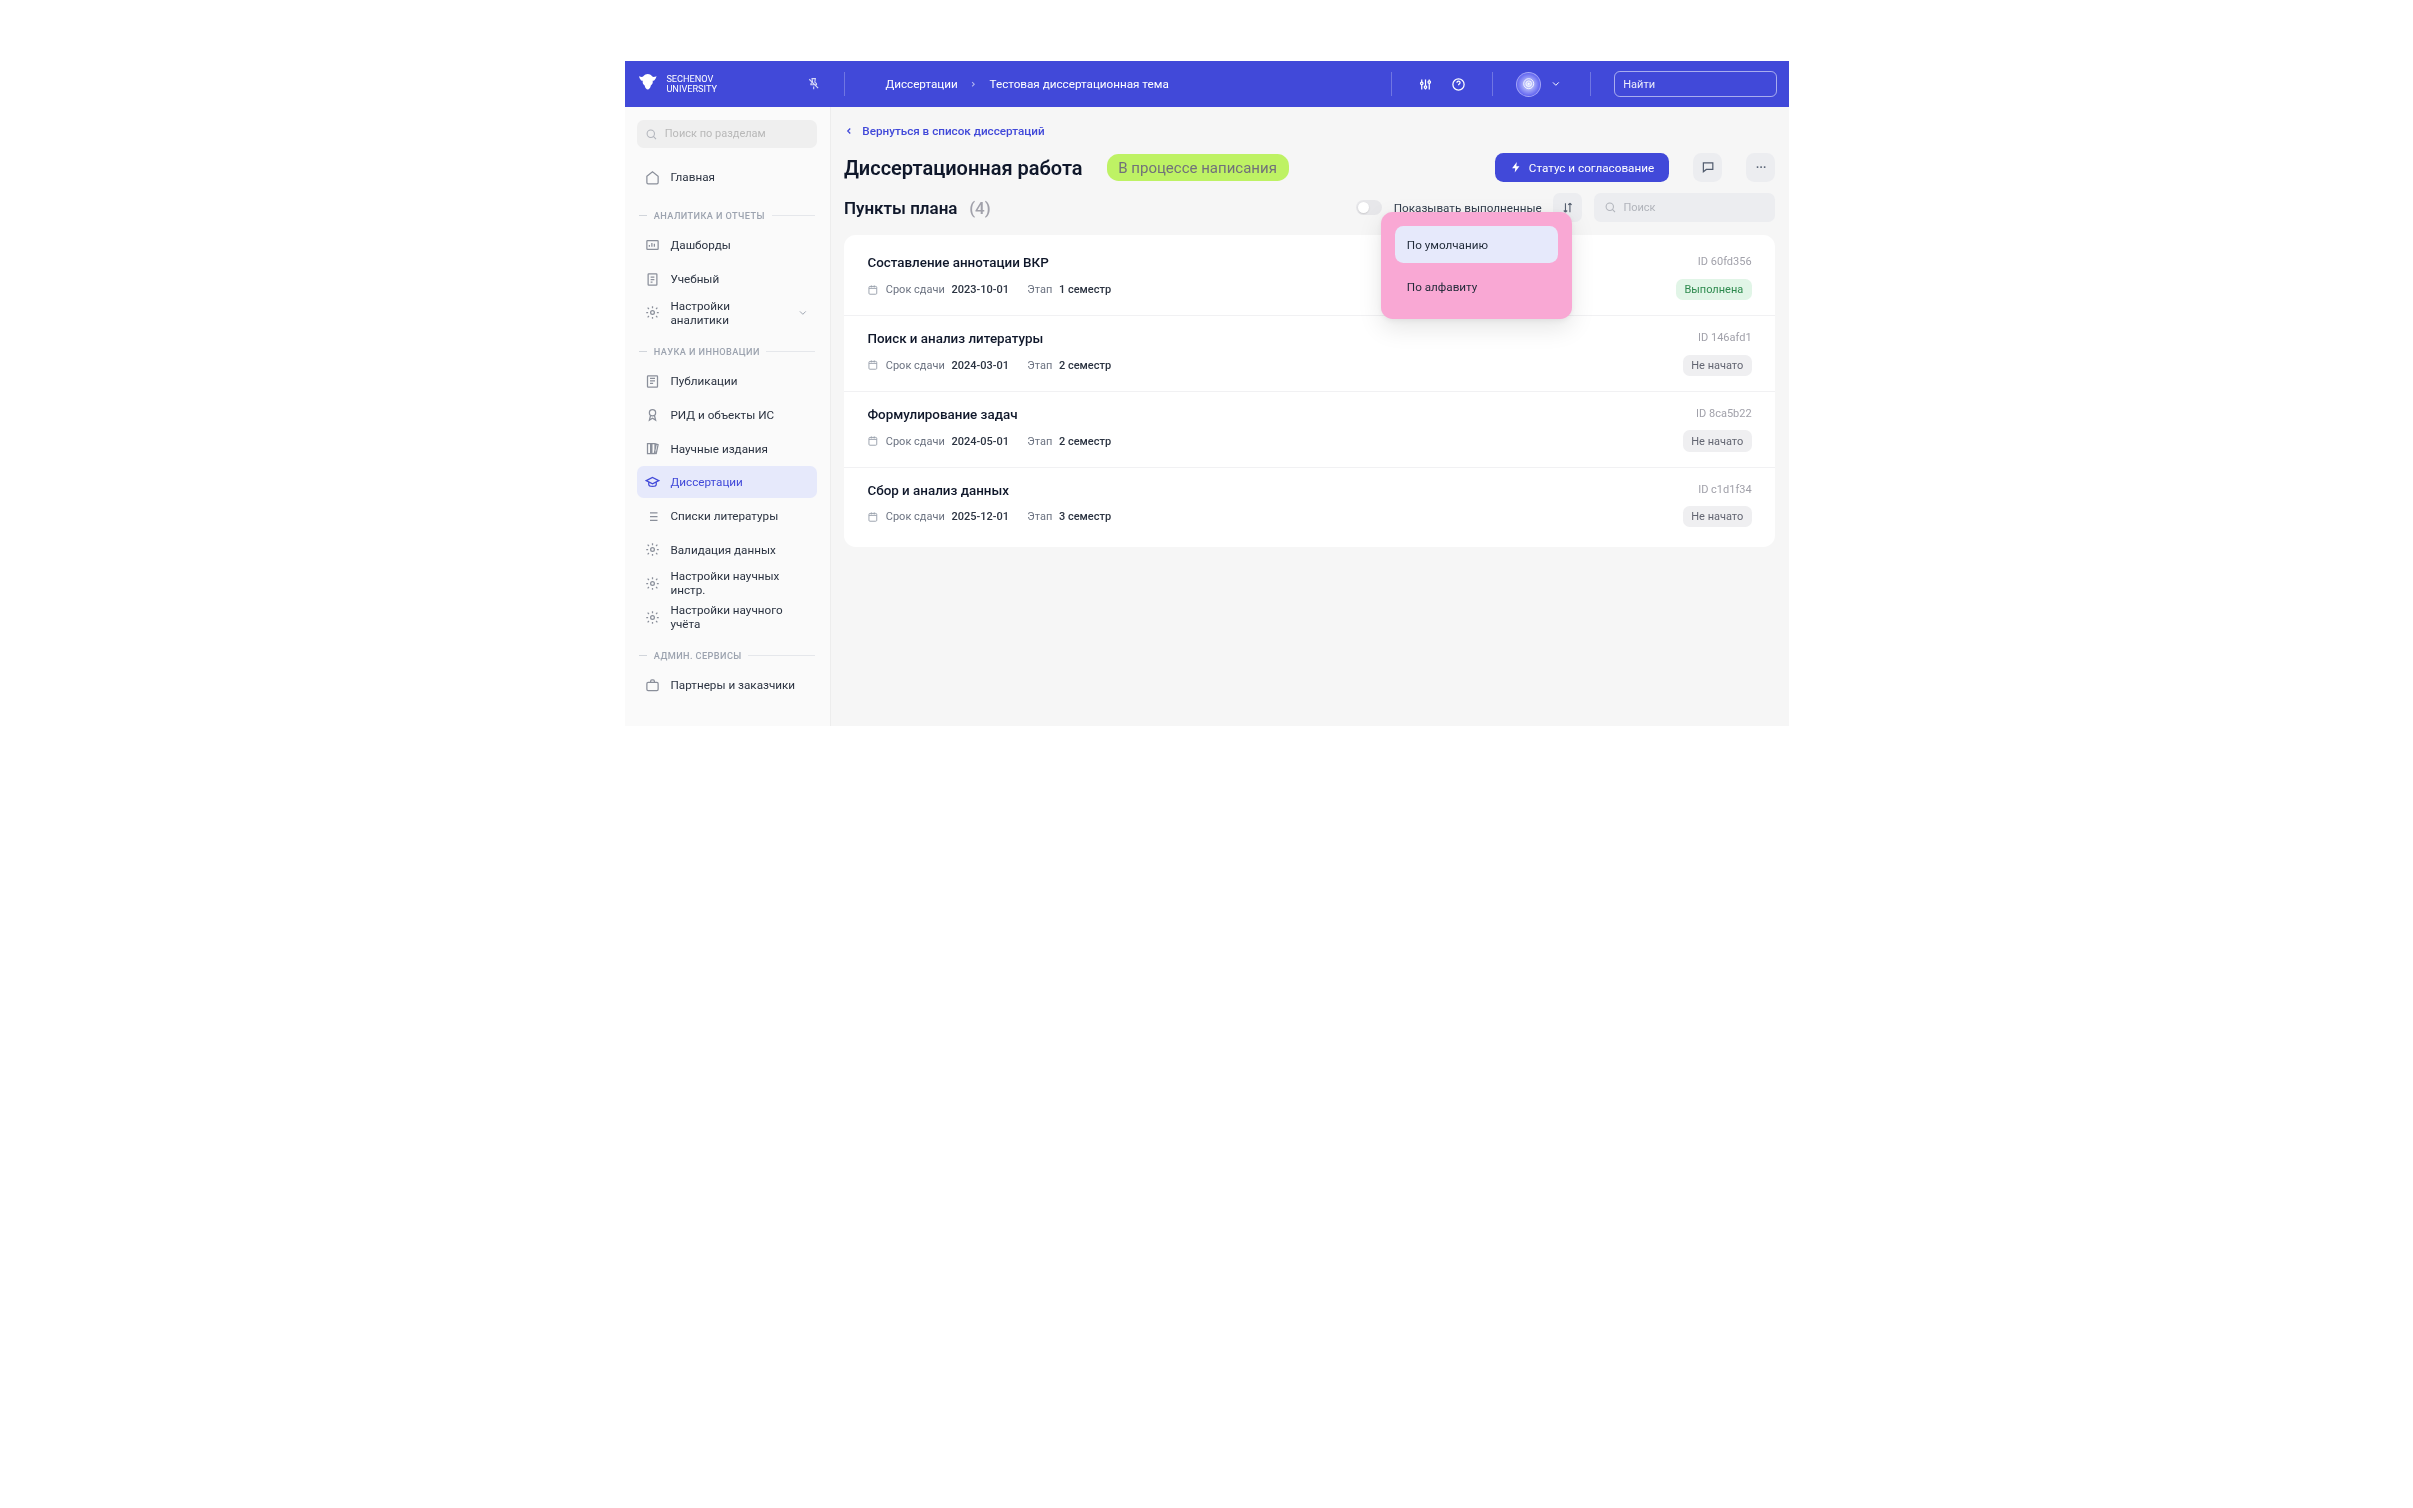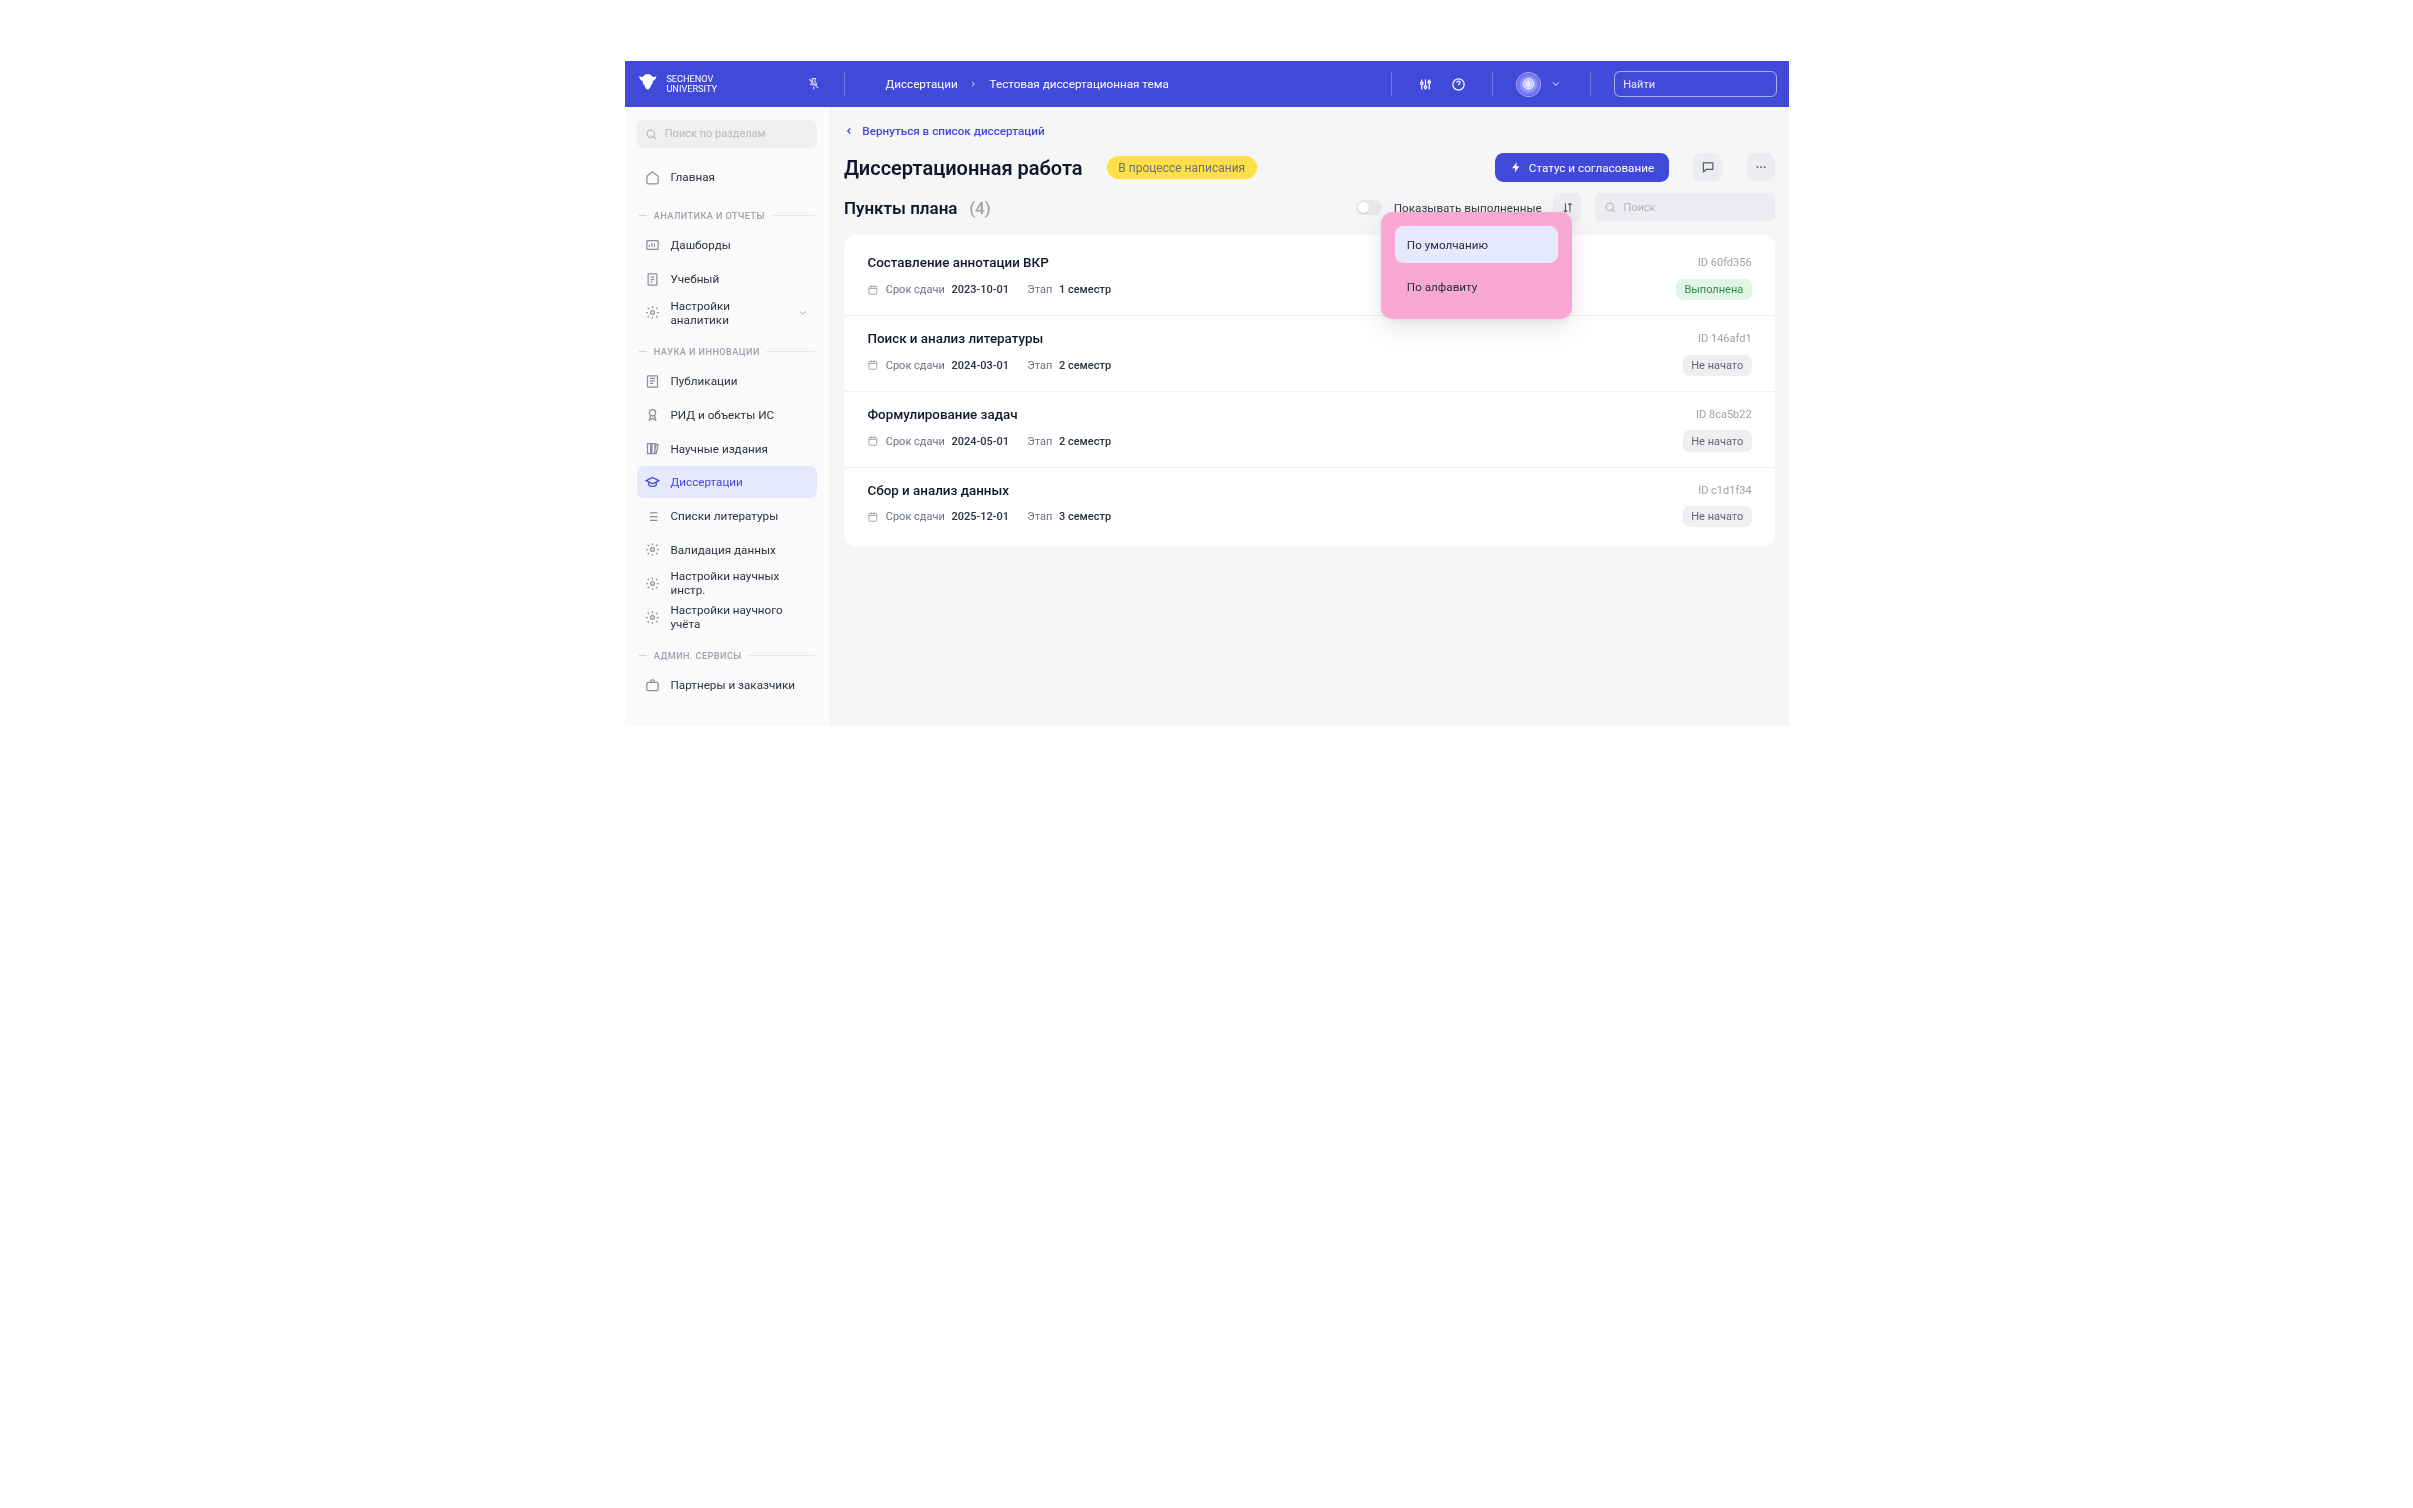--- a/index.html
+++ b/index.html
@@ -31,21 +31,21 @@
 .sb-item.active .ic{color:#4149d9}
 .sb-item .chev{margin-left:auto;color:#9ca3af}
 .sb-sect{display:flex;align-items:center;gap:6.7px;margin:17px 0 8.4px;padding:0 1.7px}
 .sb-sect .dash{flex:0 0 8.4px;height:0.8px;background:#d1d5db}
 .sb-sect .label{font-size:9.2px;letter-spacing:0.4px;color:#9ca3af;font-weight:500}
 .sb-sect .line{flex:1;height:0.8px;background:#e5e7eb}
 .main{flex:1;background:#f6f6f6;padding:17px 13.4px;overflow-y:auto}
 .back{display:inline-flex;align-items:center;gap:8.4px;color:#4149d9;font-size:11.7px;cursor:pointer;margin-bottom:15px;font-weight:500}
 .titlerow{display:flex;align-items:center;gap:24px;margin-bottom:11px}
 .page-title{font-size:20px;font-weight:600;color:#0f172a}
-.status-pill{background:#fde047;border-radius:11.7px;padding:4.2px 11.7px;font-size:12px;color:#71717a}
+.status-pill{background:#bef264;border-radius:11.7px;padding:4.2px 11.7px;font-size:15px;color:#71717a}
 .titlerow .sp{flex:1}
 .btn-primary{background:#4149d9;color:#fff;border:0;border-radius:8.4px;height:29px;padding:0 15px;display:flex;align-items:center;gap:6.7px;font-size:11.7px;cursor:pointer}
 .btn-sq{width:29px;height:29px;border:0;border-radius:8.4px;background:#ecedf0;color:#505b6d;cursor:pointer;display:flex;align-items:center;justify-content:center}
 .tabs{display:flex;gap:27px;border-bottom:0.8px solid #e5e7eb;margin-bottom:20px;padding:0 15px}
 .tab{padding:0 0 11.7px;font-size:12.6px;color:#26303e;cursor:pointer;border-bottom:2.5px solid transparent;font-weight:500}
 .tab.active{color:#4149d9;border-bottom-color:#4149d9}
 .listhead{display:flex;align-items:center;gap:11.7px;margin-bottom:13.4px;position:relative}
 .lh-title{font-size:17px;font-weight:600;color:#0f172a}
 .lh-count{font-size:17px;color:#a1a1aa;font-weight:500}
 .lh-sp{flex:1}
@@ -56,21 +56,21 @@
 .filter-search{flex:0 0 181px;height:29px;background:#ecedf0;border-radius:6.7px;display:flex;align-items:center;gap:6.7px;padding:0 10px}
 .filter-search input{flex:1;background:transparent;border:0;outline:0;font-size:11px}
 .filter-search input::placeholder{color:#b1b4bb}
 .sort-popover{position:absolute;top:19px;right:203px;width:191px;background:#f9a8d4;border-radius:11.7px;box-shadow:0 8.4px 25px rgba(0,0,0,.10),0 1.7px 5px rgba(0,0,0,.05);padding:14px;z-index:10}
 .sort-opt{height:37px;border-radius:8.4px;display:flex;align-items:center;padding:0 11.7px;font-size:11.7px;color:#1f2937;cursor:pointer}
 .sort-opt.sel{background:#e6e9fb}
 .sort-opt + .sort-opt{margin-top:5px}
 .card{background:#fff;border-radius:11.7px;padding:5px 0}
 .pitem{padding:15px 23.5px;border-bottom:0.8px solid #f1f1f3;display:flex;flex-direction:column;gap:8.4px;cursor:pointer}
 .pitem:last-child{border-bottom:0}
-.prow1{display:flex;align-items:center;justify-content:space-between}
+.prow1{display:flex;align-items:flex-start;justify-content:space-between}
 .pname{font-size:13.4px;font-weight:500;color:#0f172a}
 .pid{font-size:11px;color:#a1a1aa}
 .prow2{display:flex;align-items:center;gap:6.7px;font-size:11px;color:#6b7280}
 .prow2 .v{color:#2b3341;font-weight:500}
 .prow2 .gap{width:5px}
 .badge{margin-left:auto;border-radius:6.7px;padding:4.2px 8.4px;font-size:11px}
 .badge.done{background:#e1f5e7;color:#2d8a4e}
 .badge.not{background:#efeff1;color:#636672}
 svg{display:block}
 </style>

